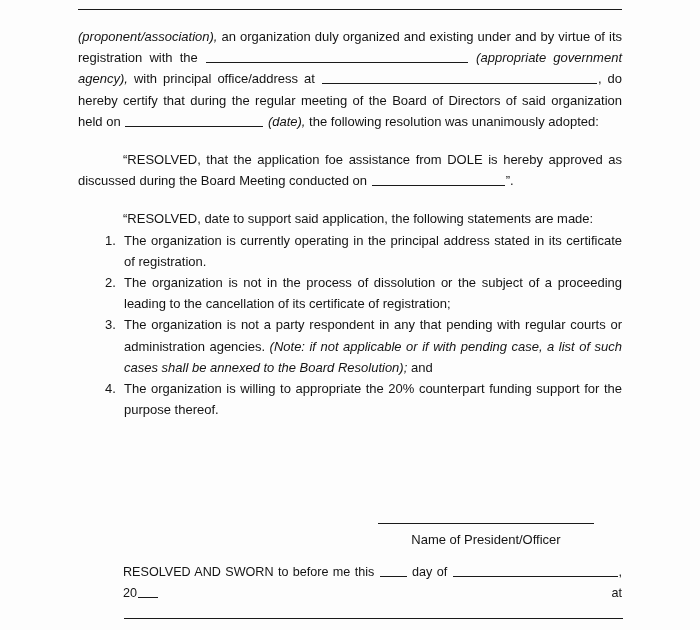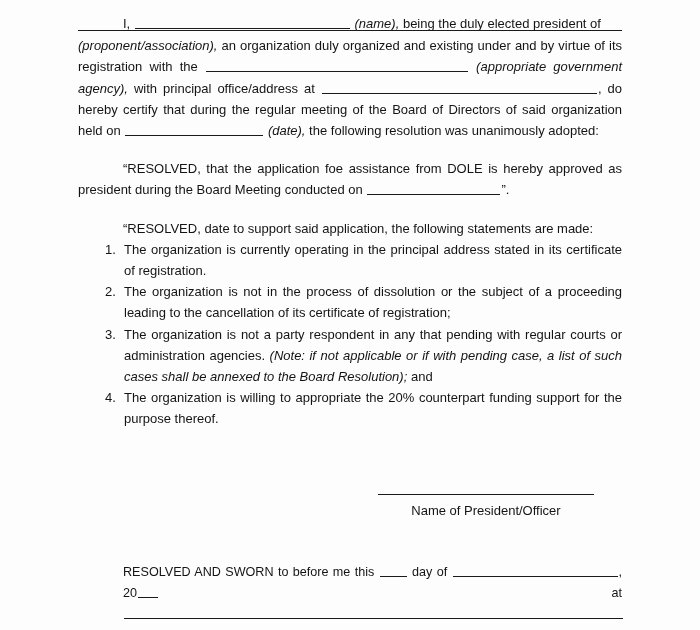--- a/index.html
+++ b/index.html
@@ -31,20 +31,21 @@
     text-align: justify;
     text-justify: inter-word;
     margin: 0;
     hyphens: none;
   }
   .para.indent {
     text-indent: 45px;
   }
   .para.noindent {
     text-indent: 0;
+    margin-top: 12px;
   }
   .nojustify {
     text-align: left;
   }
 
   i, .ital {
     font-style: italic;
   }
 
   
@@ -98,21 +99,21 @@
     text-align: left;
   }
   .statements li:last-child {
     text-align: justify;
   }
 
   
   .sig-wrap {
     position: absolute;
     left: 378px;
-    top: 494px;
+    top: 523px;
     width: 216px;
     text-align: center;
   }
   .sig-rule {
     width: 216px;
     border-bottom: 1.4px solid #1a1a1a;
     height: 0;
   }
   .sig-label {
     margin-top: 7px;
@@ -139,29 +140,28 @@
   .spacer-md { height: 17px; }
   .spacer-lg { height: 21px; }
 </style>
 </head>
 <body>
 
 <div class="page">
 
   <div class="spacer-sm"></div>
 
-  <p class="para indent"><span>I,</span> <span class="blank b-name"></span> <i>(name),</i> <span>being the duly elected president of</span></p>
 
   <span class="rule-full"></span>
 
   <p class="para noindent"><i>(proponent/association),</i> <span>an organization duly organized and existing under and by virtue of its registration with the</span> <span class="blank b-agency"></span> <i>(appropriate government agency),</i> <span>with principal office/address at</span> <span class="blank b-address"></span><span>, do hereby certify that during the regular meeting of the Board of Directors of said organization held on</span> <span class="blank b-date"></span> <i>(date),</i> <span>the following resolution was unanimously adopted:</span></p>
 
   <div class="spacer-md"></div>
 
-  <p class="para indent"><span>“RESOLVED, that the application foe assistance from DOLE is hereby approved as president during the Board Meeting conducted on</span> <span class="blank b-meeting"></span><span>”.</span></p>
+  <p class="para indent"><span>“RESOLVED, that the application foe assistance from DOLE is hereby approved as discussed during the Board Meeting conducted on</span> <span class="blank b-meeting"></span><span>”.</span></p>
 
   <div class="spacer-md"></div>
 
   <p class="para indent nojustify"><span>“RESOLVED, date to support said application, the following statements are made:</span></p>
 
   <ol class="statements">
 
     <li><span class="num">1.</span><span>The organization is currently operating in the principal address stated in its certificate of registration.</span></li>
 
     <li><span class="num">2.</span><span>The organization is not in the process of dissolution or the subject of a proceeding leading to the cancellation of its certificate of registration;</span></li>

